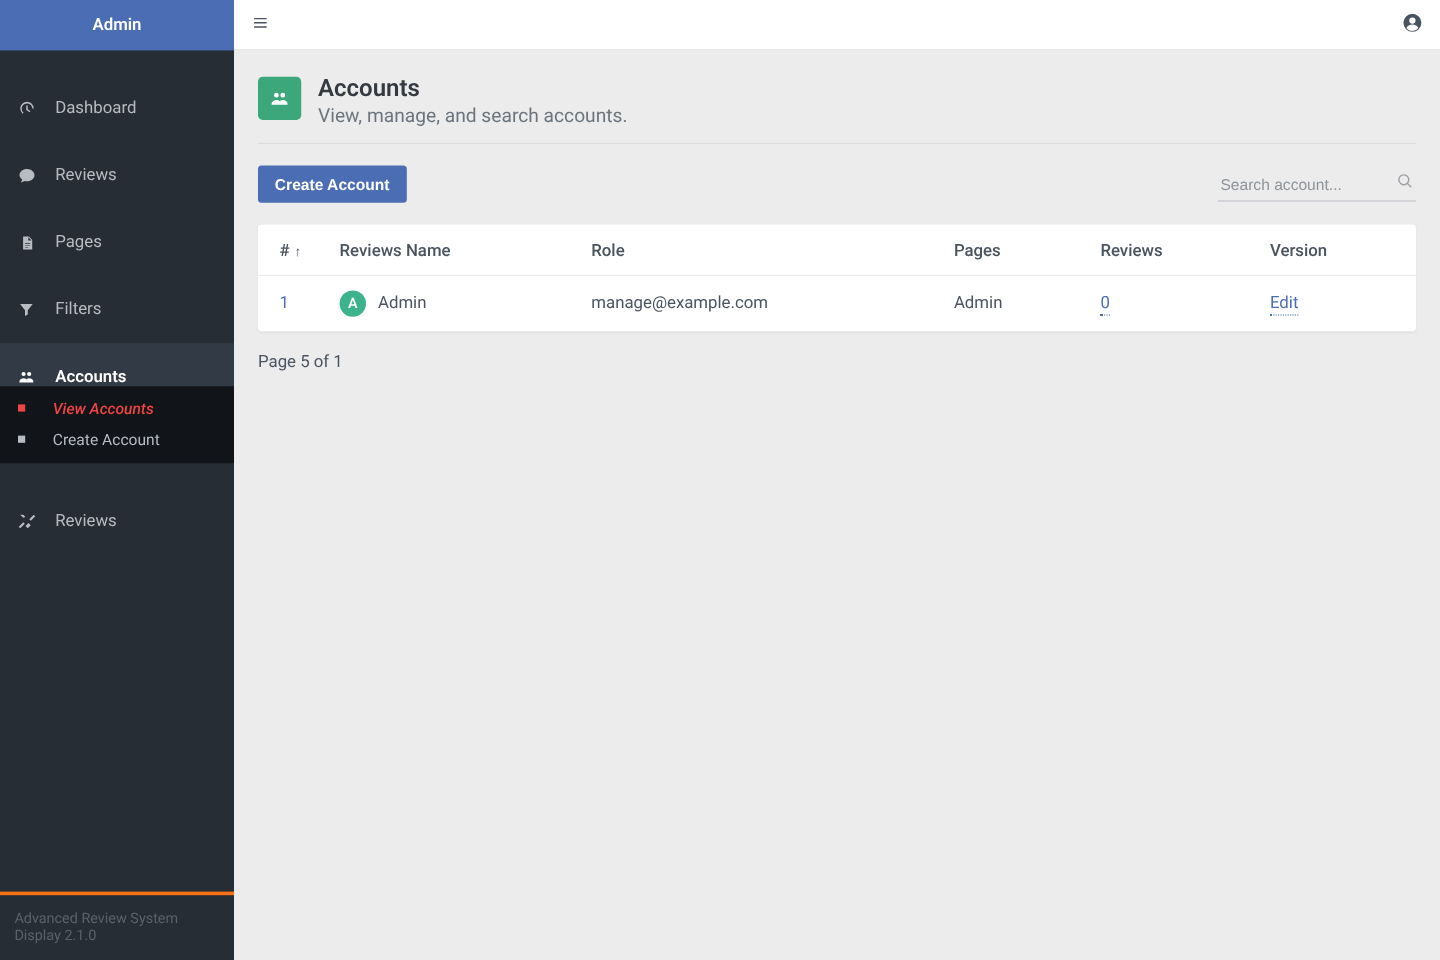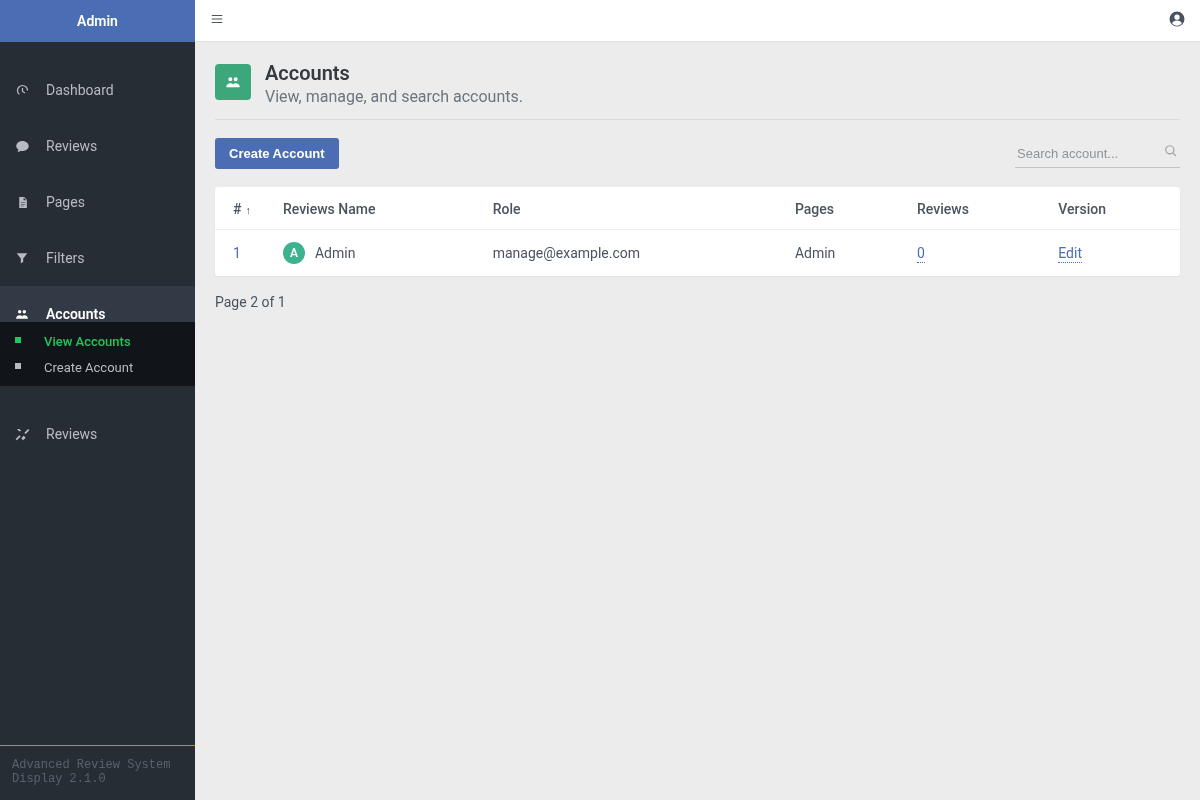--- a/index.html
+++ b/index.html
@@ -49,29 +49,28 @@
 .sub-nav { background: #111418; padding: 6px 0; }
 .sub-item {
   display: flex;
   align-items: center;
   height: 26px;
   padding: 0 14px 0 14px;
   font-size: 13px;
   color: #b7bcc2;
   cursor: pointer;
 }
-.sub-item.active { color: #22c55e; font-weight: 500; }
+.sub-item.active { color: #ef4444; font-weight: 500; font-style: italic; }
 .sub-bullet { width: 10px; height: 10px; margin-right: 20px; }
 .sub-bullet-svg { display:block; }
 .sidebar-footer {
   padding: 12px 12px 14px;
   font-size: 12px;
   color: #5a6169;
-  border-top: 1px solid #f97316;
-  font-family: Liberation Mono, monospace;
+  border-top: 3px solid #f97316;
 }
 
 
 .main { flex: 1; display: flex; flex-direction: column; height: 100%; }
 .topbar {
   height: 42px;
   background: #fff;
   display: flex;
   align-items: center;
   padding: 0 14px;
@@ -286,16 +285,16 @@
               </td>
               <td>manage@example.com</td>
               <td>Admin</td>
               <td><a href="#" class="link-dotted">0</a></td>
               <td><a href="#" class="link-dotted">Edit</a></td>
             </tr>
           </tbody>
         </table>
       </div>
 
-      <div class="pagination">Page 2 of 1</div>
+      <div class="pagination">Page 5 of 1</div>
     </div>
   </div>
 </div>
 
 </body></html>

